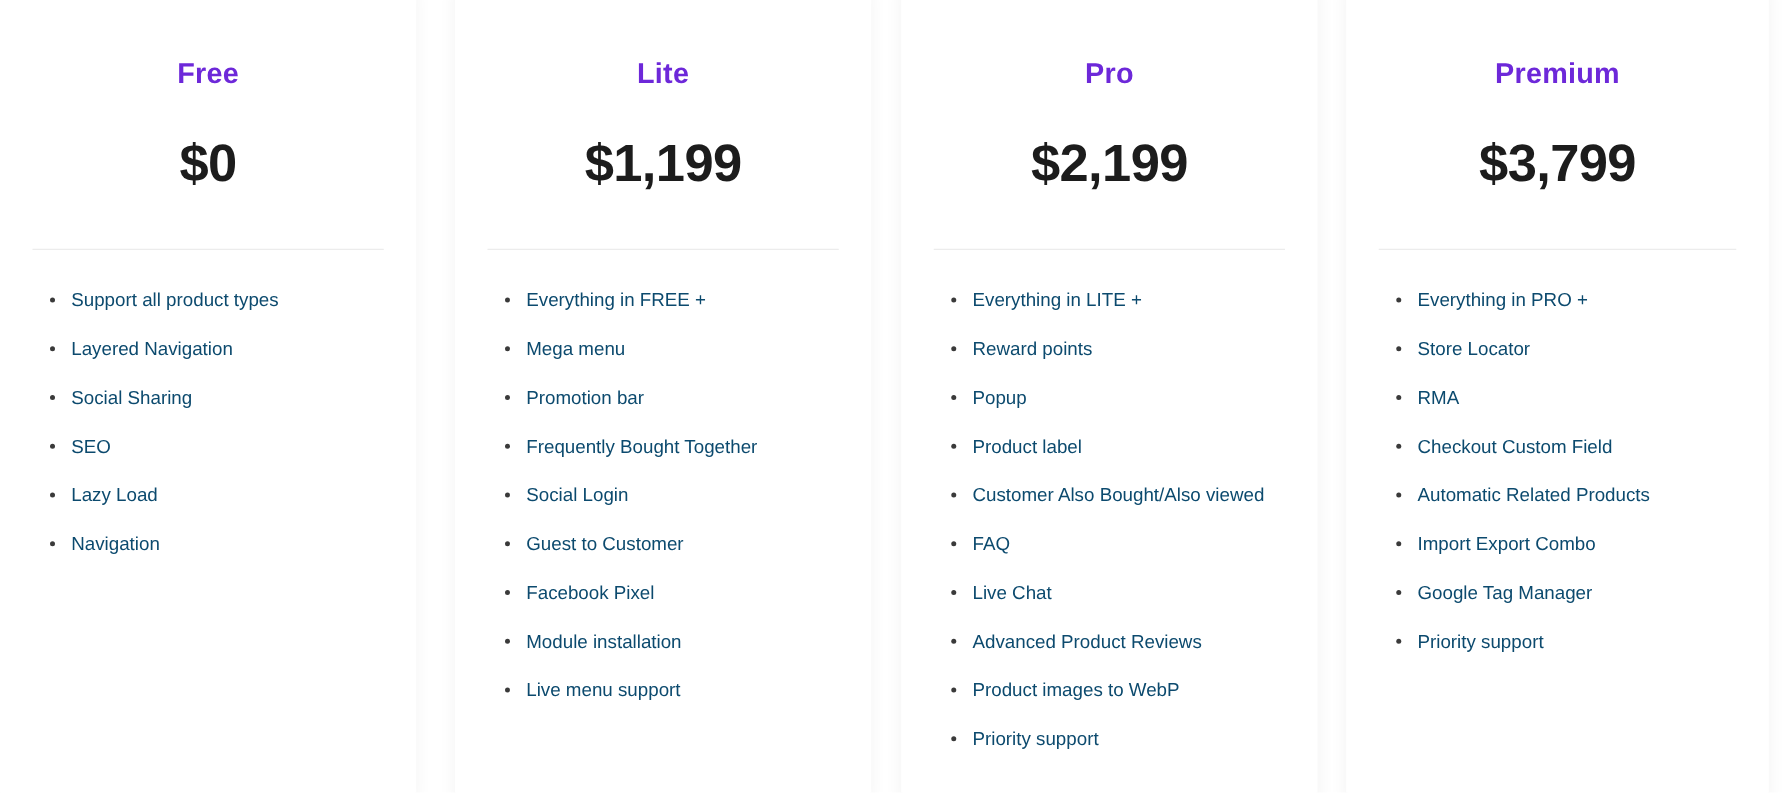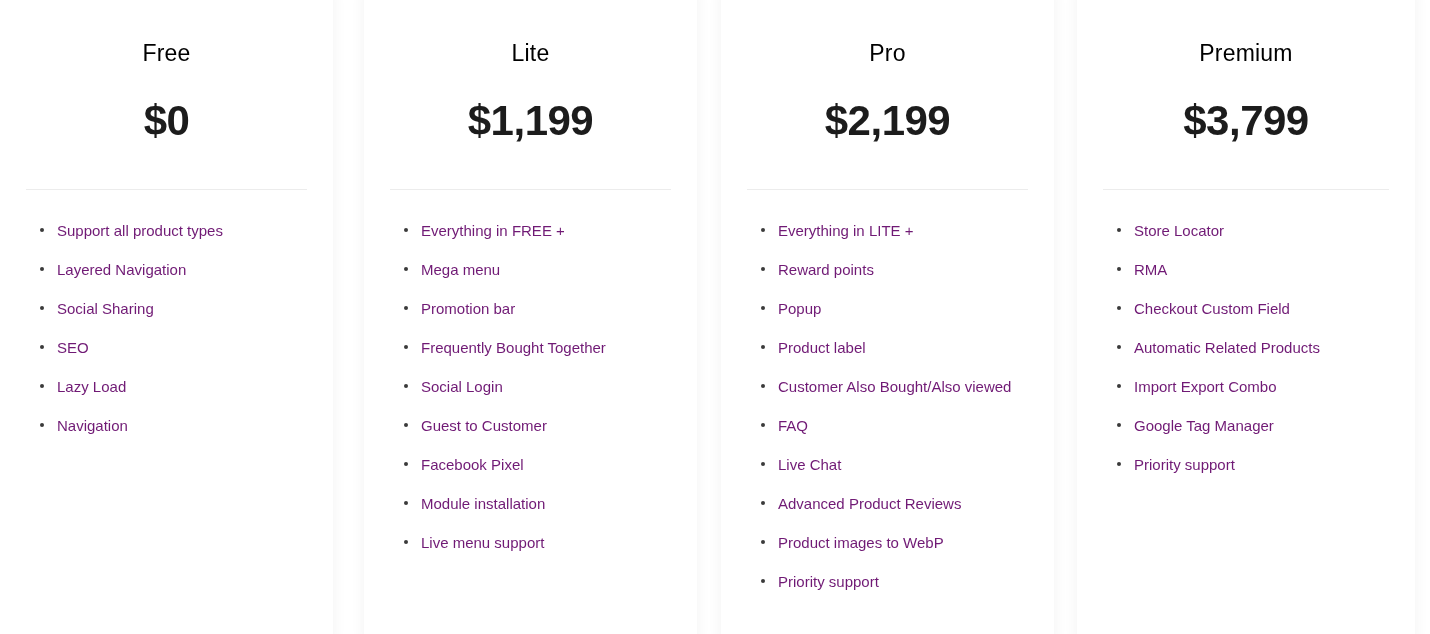--- a/index.html
+++ b/index.html
@@ -44,24 +44,24 @@
     padding-top: 10px;
   }
   .slot-0 .plan-card { left: 0px;  right: 23px; }
   .slot-1 .plan-card { left: 8px;  right: 15px; }
   .slot-2 .plan-card { left: 9px;  right: 14px; }
   .slot-3 .plan-card { left: 9px;  right: 15px; }
 
   .plan-title {
     text-align: center;
     font-size: 23px;
-    font-weight: normal;
-    color: #000000;
+    font-weight: bold;
+    color: #6d28d9;
     letter-spacing: 0.2px;
-    margin: 5px;
+    margin: 10px;
     padding-top: 35px;
     line-height: 1.2;
   }
 
   .plan-price {
     text-align: center;
     font-size: 42px;
     font-weight: bold;
     color: #1c1c1c;
     letter-spacing: -0.5px;
@@ -78,21 +78,21 @@
 
   .feature-list {
     list-style: none;
     margin: 0;
     padding: 31px 18px 0 40px;
   }
 
   .feature-item {
     position: relative;
     font-size: 15px;
-    color: #701a75;
+    color: #0c4a6e;
     line-height: 1.3;
     padding-left: 17px;
     margin-bottom: 19.5px;
     white-space: nowrap;
   }
 
   .feature-item .bullet {
     position: absolute;
     left: 0;
     top: 7px;
@@ -161,20 +161,21 @@
       </ul>
     </div>
   </div>
 
   <div class="plan-slot slot-3">
     <div class="plan-card">
       <h2 class="plan-title">Premium</h2>
       <div class="plan-price">$3,799</div>
       <div class="plan-divider"></div>
       <ul class="feature-list">
+        <li class="feature-item"><span class="bullet"></span><span>Everything in PRO +</span></li>
         <li class="feature-item"><span class="bullet"></span><span>Store Locator</span></li>
         <li class="feature-item"><span class="bullet"></span><span>RMA</span></li>
         <li class="feature-item"><span class="bullet"></span><span>Checkout Custom Field</span></li>
         <li class="feature-item"><span class="bullet"></span><span>Automatic Related Products</span></li>
         <li class="feature-item"><span class="bullet"></span><span>Import Export Combo</span></li>
         <li class="feature-item"><span class="bullet"></span><span>Google Tag Manager</span></li>
         <li class="feature-item"><span class="bullet"></span><span>Priority support</span></li>
       </ul>
     </div>
   </div>

